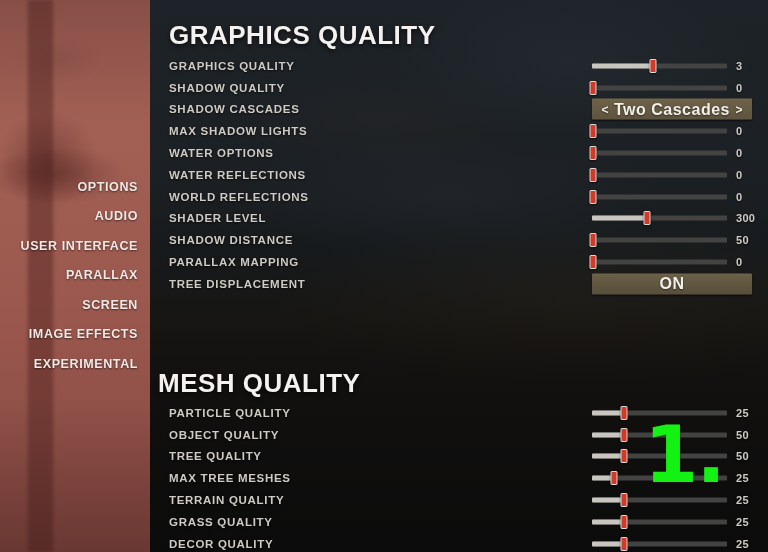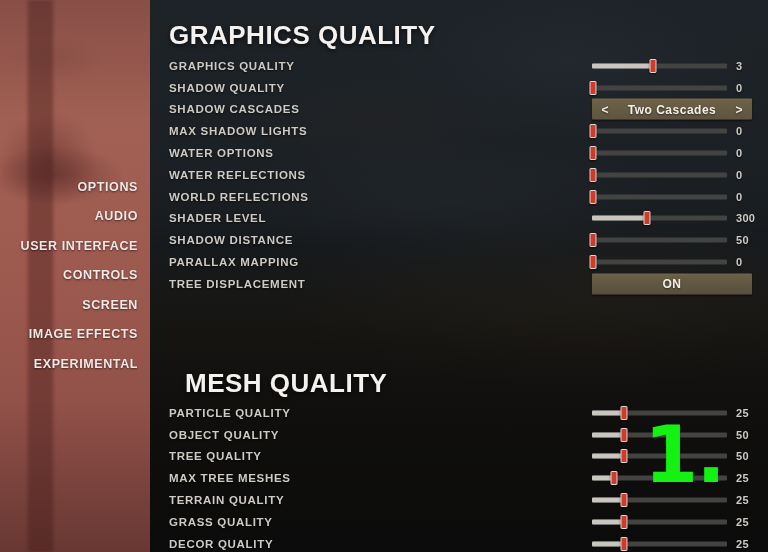--- a/index.html
+++ b/index.html
@@ -135,21 +135,21 @@
     position:absolute; left:442px; top:50%; transform:translateY(-50%);
     width:160px; height:21px;
     background:linear-gradient(180deg, #6e6247 0%, #5e5440 100%);
     border-radius:1px;
     display:flex; align-items:center; justify-content:center;
     box-shadow:inset 0 1px 0 rgba(255,255,255,0.06), 0 1px 2px rgba(0,0,0,0.5);
     cursor:pointer;
   }
   .widget-text {
     color:#f2efe9;
-    font-size:12px; font-weight:bold; letter-spacing:0.5px;
+    font-size:16px; font-weight:bold; letter-spacing:0.5px;
     text-shadow:0 1px 2px rgba(0,0,0,0.5);
   }
   .arrow {
     position:absolute; top:0; height:21px; width:22px;
     display:flex; align-items:center; justify-content:center;
     color:#efe9df; font-size:12px; font-weight:bold;
     text-shadow:0 1px 2px rgba(0,0,0,0.5);
     cursor:pointer;
   }
   .arrow.left { left:2px; }
@@ -183,21 +183,21 @@
         <div class="menu-item">
           <span class="mi-label">OPTIONS</span>
         </div>
         <div class="menu-item">
           <span class="mi-label">AUDIO</span>
         </div>
         <div class="menu-item">
           <span class="mi-label">USER INTERFACE</span>
         </div>
         <div class="menu-item">
-          <span class="mi-label">CONTROLS</span>
+          <span class="mi-label">PARALLAX</span>
         </div>
         <div class="menu-item">
           <span class="mi-label">SCREEN</span>
         </div>
         <div class="menu-item">
           <span class="mi-label">IMAGE EFFECTS</span>
         </div>
         <div class="menu-item">
           <span class="mi-label">EXPERIMENTAL</span>
         </div>
@@ -297,21 +297,21 @@
             </div>
             <div class="value">0</div>
           </div>
           <div class="row">
             <div class="row-label">TREE DISPLACEMENT</div>
             <div class="widget toggle">
               <div class="widget-text">ON</div>
             </div>
           </div>
         </div>
-        <div class="section-title" style="left: 35px; top: 368px;">MESH QUALITY</div>
+        <div class="section-title" style="left: 8px; top: 368px;">MESH QUALITY</div>
         <div class="rows" style="top: 402px;">
           <div class="row">
             <div class="row-label">PARTICLE QUALITY</div>
             <div class="slider">
               <div class="track"></div>
               <div class="fill" style="width: 32.4px;"></div>
               <div class="handle" style="left: 32.4px;"></div>
             </div>
             <div class="value">25</div>
           </div>

